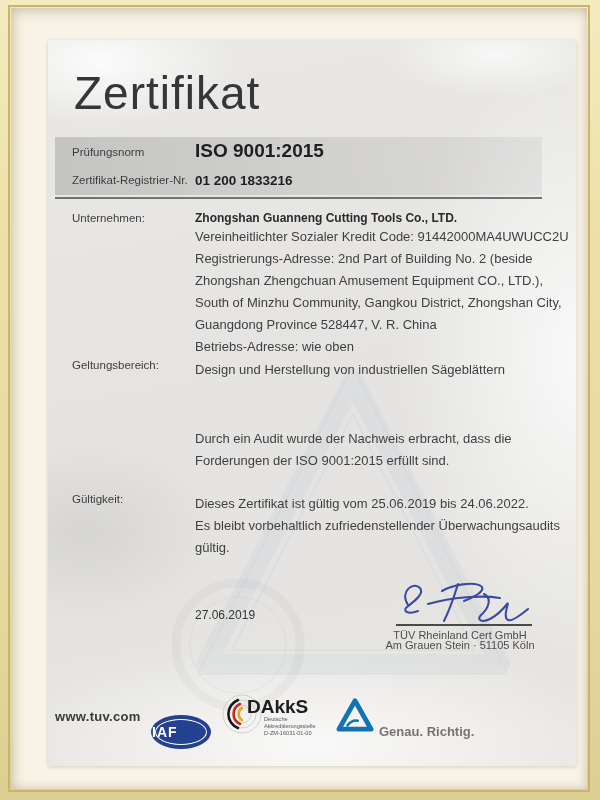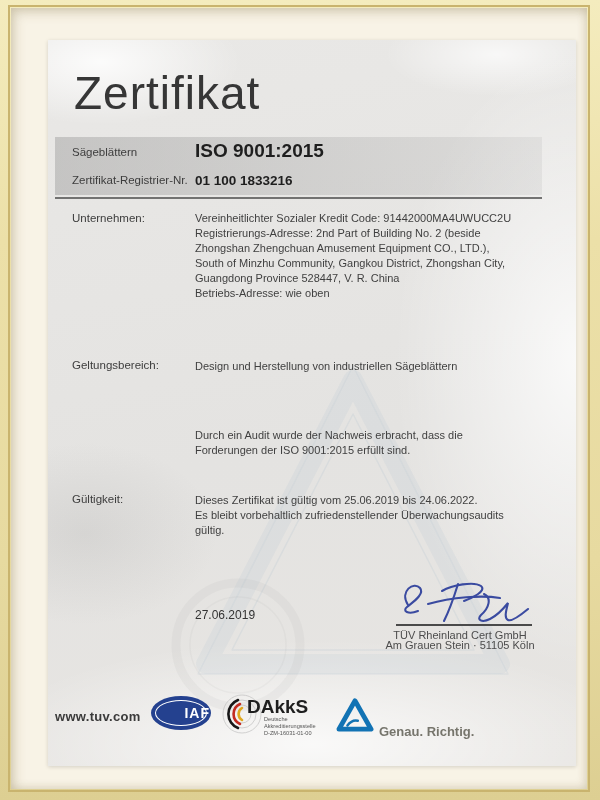--- a/index.html
+++ b/index.html
@@ -22,21 +22,21 @@
              radial-gradient(ellipse 200px 90px at 10% 3%, rgba(255,255,255,.85), transparent 70%),
              radial-gradient(ellipse 160px 60px at 85% 2%, rgba(255,255,255,.7), transparent 70%),
              radial-gradient(ellipse 260px 430px at 101% 44%, rgba(255,255,255,.8), transparent 72%),
              radial-gradient(ellipse 470px 150px at 50% 97%, rgba(255,255,255,.78), transparent 70%),
              radial-gradient(ellipse 190px 130px at 7% 68%, rgba(110,110,110,.12), transparent 70%),
              linear-gradient(170deg,#e9e8e6 0%, #e4e3e1 55%, #e7e5e2 100%);
            box-shadow: 0 1px 4px rgba(0,0,0,.15); }
 
   .abs { position:absolute; }
   .label { font-size:11.5px; color:#3d3d3d; }
-  .body-text { font-size:11px; color:#3f3f3f; line-height:15px; white-space:pre-line; }
+  .body-text { font-size:13px; color:#3f3f3f; line-height:22px; white-space:pre-line; }
 
   .title { left:26px; top:26px; font-size:46px; font-weight:400; color:#363636;
            letter-spacing:1px; }
 
   .band { left:7px; top:97px; width:487px; height:58px;
           background:linear-gradient(to right, rgba(140,140,140,.38), rgba(170,170,170,.18)); }
   .band .f-label { position:absolute; left:17px; }
   .band .f-value { position:absolute; left:140px; color:#1e1e1e; font-weight:700; }
   .row1-label { top:9px; }   .row1-value { top:3px; font-size:19px; }
   .row2-label { top:37px; }  .row2-value { top:36px; font-size:13.5px; }
@@ -63,22 +63,22 @@
   .sig-line { left:348px; top:584px; width:136px; height:1.5px; background:#4a4a4a; }
   .issuer { left:322px; top:590px; width:180px; text-align:center;
             font-size:11px; line-height:10px; color:#4c4c4c; }
 
   
   .wm-triangle { left:138px; top:322px; width:334px; height:330px; opacity:.55; }
   .wm-seal { left:120px; top:535px; width:140px; height:140px; opacity:.5; }
 
   
   .website { left:7px; top:669px; font-size:13px; font-weight:700; color:#3a3a3a; letter-spacing:.3px; }
-  .iaf { left:104px; top:657px; width:58px; height:32px; border-radius:50%;
-         background:#24418f; display:flex; align-items:center; justify-content:flex-end;
+  .iaf { left:104px; top:676px; width:58px; height:32px; border-radius:50%;
+         background:#24418f; display:flex; align-items:center; justify-content:flex-start;
          box-shadow: 0 0 0 1px #24418f; }
   .iaf::before { content:""; position:absolute; inset:3px; border:1.3px solid #fff; border-radius:50%; }
   .iaf-text { color:#fff; font-size:14px; font-weight:700; letter-spacing:1px; }
 
   .dakks { left:168px; top:654px; width:120px; height:55px; }
   .dakks svg { position:absolute; left:0; top:0; }
   .dakks-name { position:absolute; left:31px; top:2px; font-size:19px; font-weight:700; color:#1e1e1e; }
   .dakks-sub { position:absolute; left:48px; top:22px; font-size:5.6px; line-height:7px;
                color:#555; white-space:pre-line; }
 
@@ -103,29 +103,30 @@
       <path d="M167 4 L322 312 H12 Z" fill="none" stroke="rgba(170,188,204,.3)" stroke-width="1.5" stroke-linejoin="round"></path>
     </svg>
     <svg class="abs wm-seal" viewBox="0 0 140 140">
       <circle cx="70" cy="70" r="62" fill="none" stroke="rgba(140,140,140,.16)" stroke-width="9"></circle>
       <circle cx="70" cy="70" r="48" fill="none" stroke="rgba(140,140,140,.14)" stroke-width="1.5"></circle>
     </svg>
 
     <div class="abs title">Zertifikat</div>
 
     <div class="abs band">
-      <span class="f-label label row1-label">Sägeblättern</span>
+      <span class="f-label label row1-label">Prüfungsnorm</span>
       <span class="f-value row1-value">ISO 9001:2015</span>
       <span class="f-label label row2-label">Zertifikat-Registrier-Nr.</span>
-      <span class="f-value row2-value">01 100 1833216</span>
+      <span class="f-value row2-value">01 200 1833216</span>
     </div>
     <div class="abs divider"></div>
 
     <div class="abs label lbl-unternehmen">Unternehmen:</div>
     <div class="abs company-block">
+      <div class="company-name">Zhongshan Guanneng Cutting Tools Co., LTD.</div>
       <div class="body-text">Vereinheitlichter Sozialer Kredit Code: 91442000MA4UWUCC2U
 Registrierungs-Adresse: 2nd Part of Building No. 2 (beside
 Zhongshan Zhengchuan Amusement Equipment CO., LTD.),
 South of Minzhu Community, Gangkou District, Zhongshan City,
 Guangdong Province 528447, V. R. China
 Betriebs-Adresse: wie oben</div>
     </div>
 
     <div class="abs label lbl-geltung">Geltungsbereich:</div>
     <div class="abs body-text val-geltung">Design und Herstellung von industriellen Sägeblättern</div>

